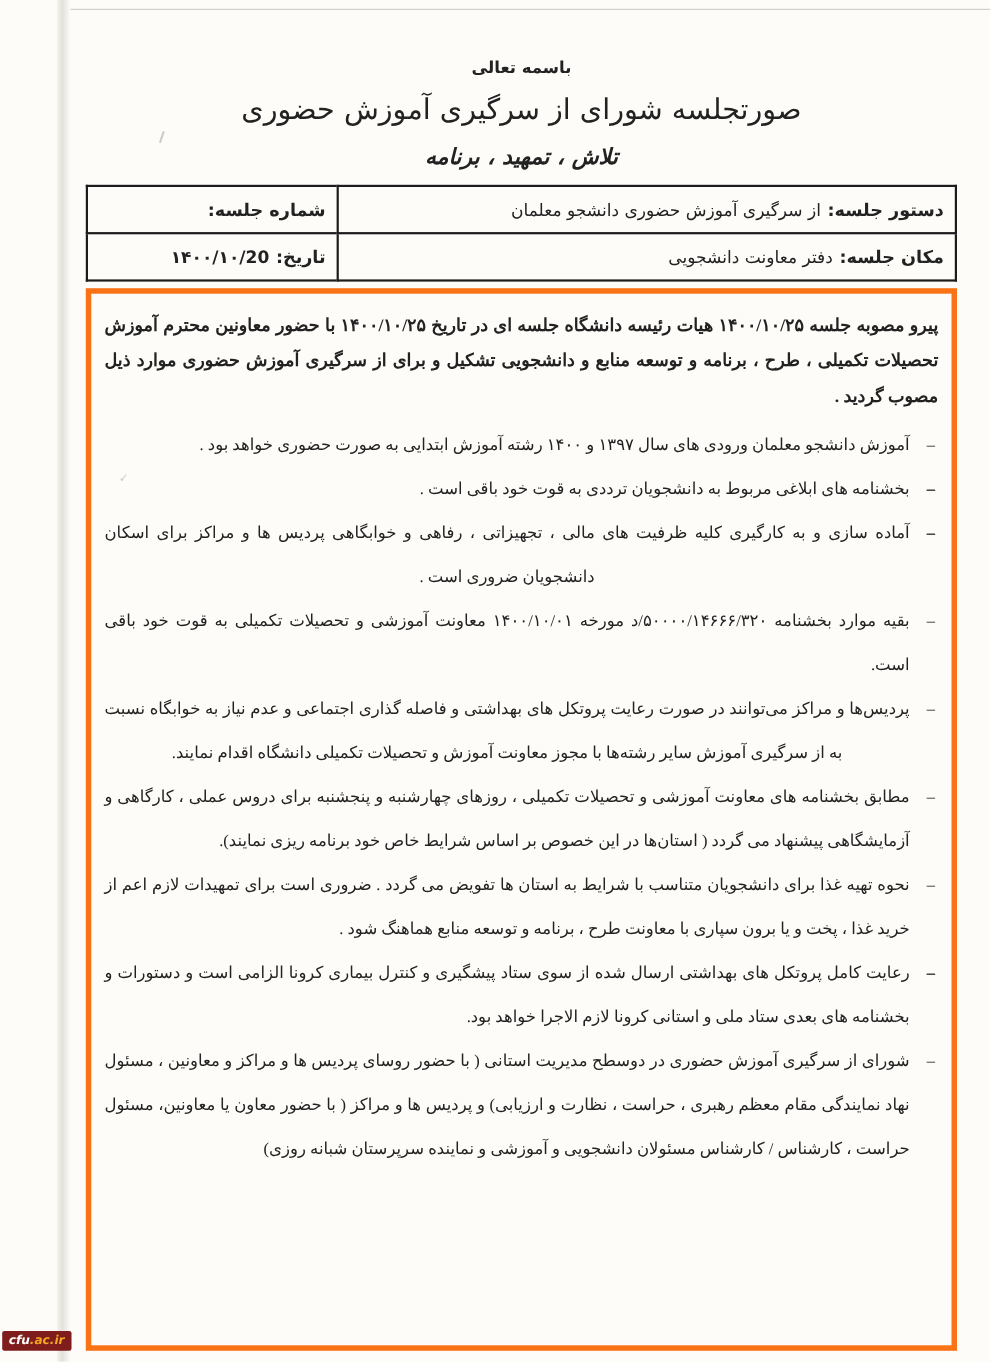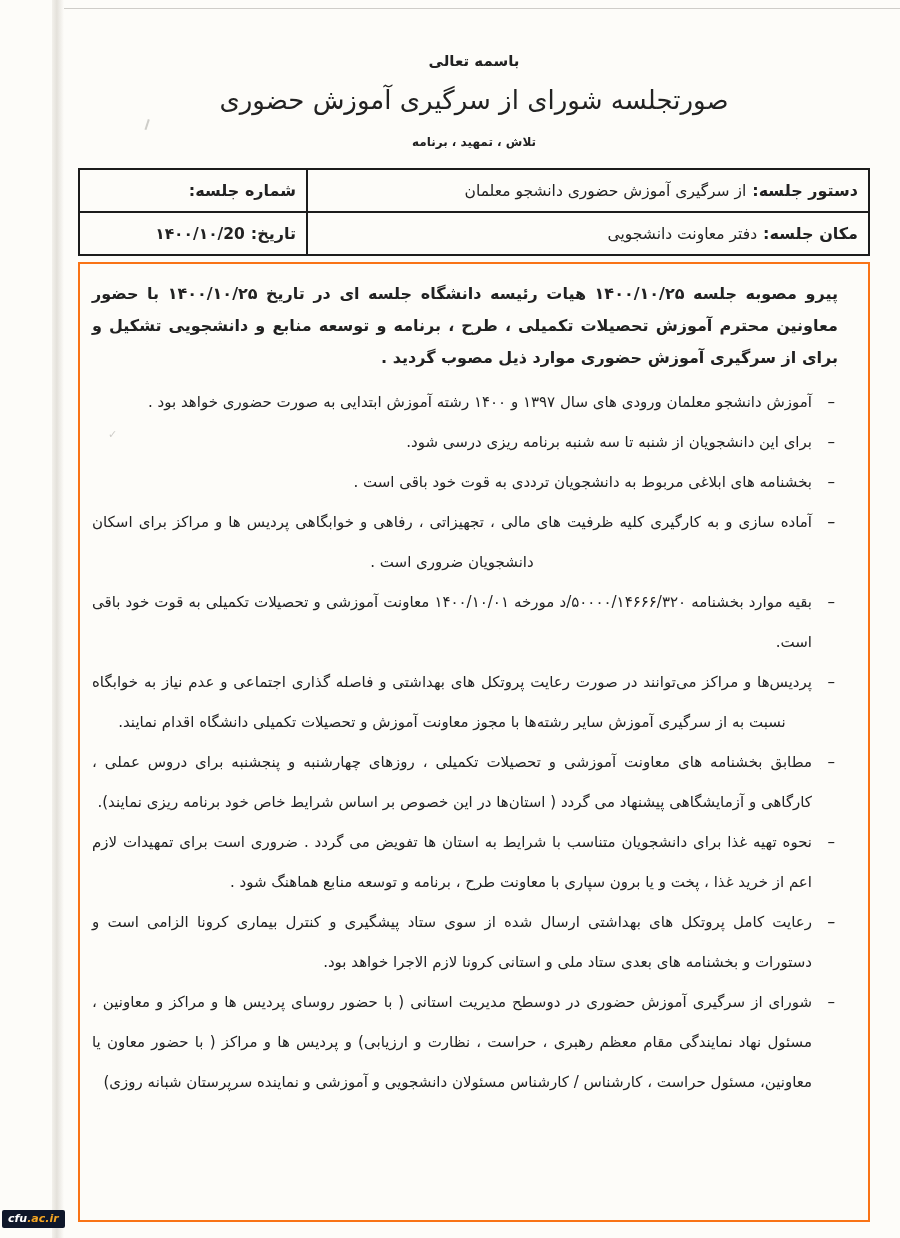--- a/index.html
+++ b/index.html
@@ -11,37 +11,37 @@
   .top-hairline{position:absolute;top:8px;left:58px;right:0;height:1px;background:#cfcdc9;}
   .left-edge{position:absolute;top:0;left:52px;width:12px;height:1238px;
     background:linear-gradient(90deg,#f3f1ec,#e4e1db 40%,#fdfcf9);}
   .artifact{position:absolute;color:#b5b3af;opacity:.65;}
   .a1{top:120px;left:146px;width:6px;height:11px;border-left:2px solid #b5b3af;transform:rotate(18deg);}
   .a2{top:428px;left:108px;font-size:11px;}
   .content{position:absolute;top:50px;left:78px;width:792px;direction:rtl;}
   .hdr{text-align:center;}
   .bismillah{font-size:15px;font-weight:bold;line-height:22px;}
   .title{font-size:26px;font-weight:normal;line-height:32px;margin:12px 0 0;}
-  .subtitle{font-size:12px;font-weight:bold;line-height:24px;margin-top:14px;}
+  .subtitle{font-size:20px;font-weight:bold;line-height:24px;margin-top:14px;font-style:italic;}
   table.info{width:100%;border-collapse:collapse;margin-top:14px;direction:rtl;table-layout:fixed;}
   table.info td{border:2px solid #1c1c1c;height:41px;vertical-align:middle;
     font-size:15.5px;padding:0 10px;background:transparent;margin-top:36px;}
   td.narrow{width:206px;}
   .lbl{font-weight:bold;margin-left:6px;font-size:16px;white-space:nowrap;}
   .date-cell .val{font-weight:bold;}
-  .box{border:2px solid #f97316;margin-top:6px;height:936px;overflow:hidden;
-    padding:12px 30px 8px 12px;}
+  .box{border:5px solid #f97316;margin-top:6px;height:936px;overflow:hidden;
+    padding:12px 12px 8px 12px;font-family:Liberation Serif, serif;}
   .intro{font-weight:bold;font-size:16px;line-height:32px;margin:2px 0 8px;
     text-align:justify;}
   .item{position:relative;padding-right:26px;font-size:15px;line-height:40px;
     text-align:justify;}
   .item .dash{position:absolute;right:3px;top:0;font-weight:normal;}
   .item.cl{text-align-last:center;}
   .watermark{position:absolute;left:2px;top:1210px;height:18px;
-    background:#0f172a;border-radius:2px;padding:0 6px;display:flex;align-items:center;
+    background:#7f1d1d;border-radius:2px;padding:0 6px;display:flex;align-items:center;
     font-style:italic;font-weight:bold;font-size:11px;line-height:18px;direction:ltr;}
   .wm-prefix{color:#ffffff;}
   .wm-suffix{color:#f5a623;}
 </style>
 </head>
 <body>
 
 <div class="top-hairline"></div>
 <div class="left-edge"></div>
 <div class="artifact a1"></div>
@@ -72,21 +72,21 @@
         <span class="lbl">تاریخ:</span><span class="val">۱۴۰۰/۱۰/20</span>
       </td>
     </tr>
   </tbody>
     </table>
 
   <div class="box">
     <p class="intro">پیرو مصوبه جلسه ۱۴۰۰/۱۰/۲۵ هیات رئیسه دانشگاه جلسه ای در تاریخ ۱۴۰۰/۱۰/۲۵ با حضور معاونین محترم آموزش تحصیلات تکمیلی ، طرح ، برنامه و توسعه منابع و دانشجویی تشکیل و برای از سرگیری آموزش حضوری موارد ذیل مصوب گردید .</p>
     <div class="items">
       <div class="item"><span class="dash">–</span><span class="txt">آموزش دانشجو معلمان ورودی های سال ۱۳۹۷ و ۱۴۰۰ رشته آموزش ابتدایی به صورت حضوری خواهد بود .</span></div>
-      <div class="item"><span class="dash">–</span><span class="txt">برای این دانشجویان از شنبه تا سه شنبه برنامه ریزی درسی شود.</span></div>
+      <div class="item"><span class="dash">–</span></div>
       <div class="item"><span class="dash">–</span><span class="txt">بخشنامه های ابلاغی مربوط به دانشجویان ترددی به قوت خود باقی است .</span></div>
       <div class="item"><span class="dash">–</span></div>
       <div class="item cl"><span class="dash">–</span><span class="txt">آماده سازی و به کارگیری کلیه ظرفیت های مالی ، تجهیزاتی ، رفاهی و خوابگاهی پردیس ها و مراکز برای اسکان دانشجویان ضروری است .</span></div>
       <div class="item"><span class="dash">–</span><span class="txt">بقیه موارد بخشنامه ۵۰۰۰۰/۱۴۶۶۶/۳۲۰/د مورخه ۱۴۰۰/۱۰/۰۱ معاونت آموزشی و تحصیلات تکمیلی به قوت خود باقی است.</span></div>
       <div class="item cl"><span class="dash">–</span><span class="txt">پردیس‌ها و مراکز می‌توانند در صورت رعایت پروتکل های بهداشتی و فاصله گذاری اجتماعی و عدم نیاز به خوابگاه نسبت به از سرگیری آموزش سایر رشته‌ها با مجوز معاونت آموزش و تحصیلات تکمیلی دانشگاه اقدام نمایند.</span></div>
       <div class="item"><span class="dash">–</span><span class="txt">مطابق بخشنامه های معاونت آموزشی و تحصیلات تکمیلی ، روزهای چهارشنبه و پنجشنبه برای دروس عملی ، کارگاهی و آزمایشگاهی پیشنهاد می گردد ( استان‌ها در این خصوص بر اساس شرایط خاص خود برنامه ریزی نمایند).</span></div>
       <div class="item"><span class="dash">–</span><span class="txt">نحوه تهیه غذا برای دانشجویان متناسب با شرایط به استان ها تفویض می گردد . ضروری است برای تمهیدات لازم اعم از خرید غذا ، پخت و یا برون سپاری با معاونت طرح ، برنامه و توسعه منابع هماهنگ شود .</span></div>
       <div class="item"><span class="dash">–</span></div>
       <div class="item"><span class="dash">–</span><span class="txt">رعایت کامل پروتکل های بهداشتی ارسال شده از سوی ستاد پیشگیری و کنترل بیماری کرونا الزامی است و دستورات و بخشنامه های بعدی ستاد ملی و استانی کرونا لازم الاجرا خواهد بود.</span></div>
       <div class="item"><span class="dash">–</span><span class="txt">شورای از سرگیری آموزش حضوری در دوسطح مدیریت استانی ( با حضور روسای پردیس ها و مراکز و معاونین ، مسئول نهاد نمایندگی مقام معظم رهبری ، حراست ، نظارت و ارزیابی) و پردیس ها و مراکز ( با حضور معاون یا معاونین، مسئول حراست ، کارشناس / کارشناس مسئولان دانشجویی و آموزشی و نماینده سرپرستان شبانه روزی)</span></div>

